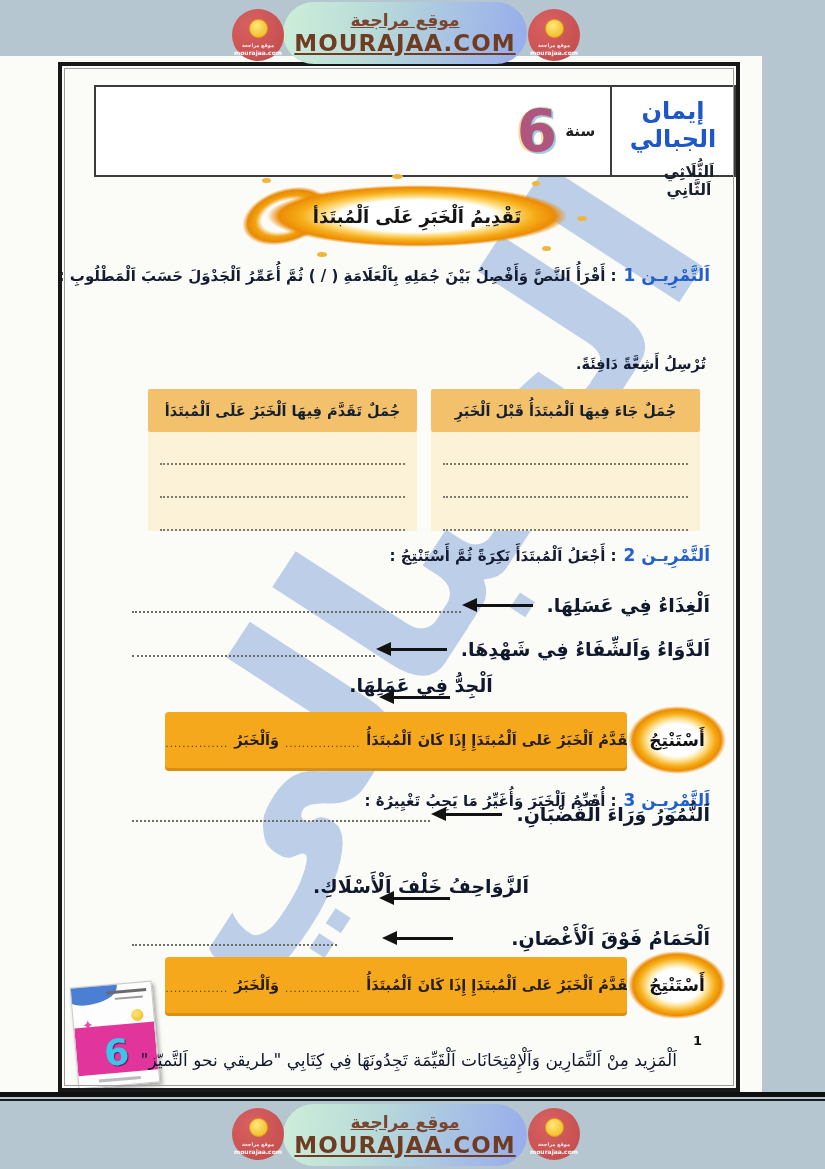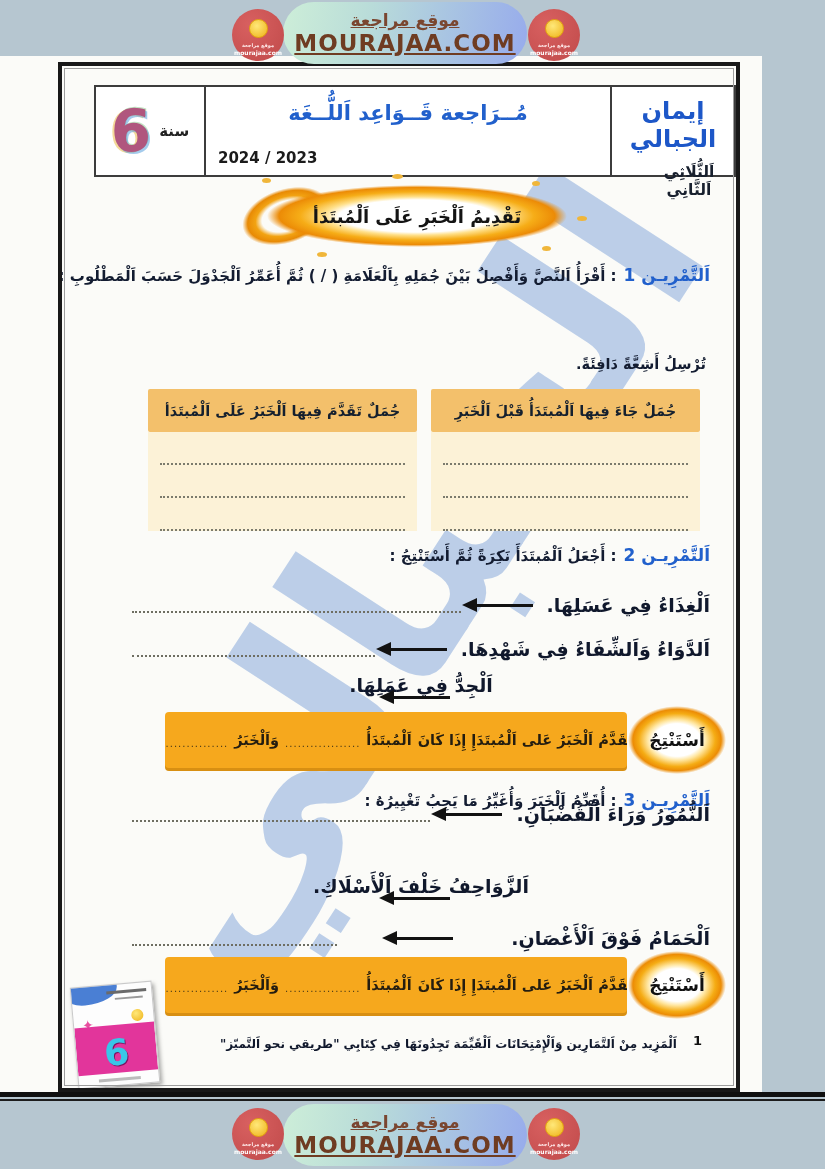--- a/index.html
+++ b/index.html
@@ -103,21 +103,21 @@
   .concl .box .blank { color:#4a3a16; font-size:10px; letter-spacing:1px; position:relative; top:3px; }
   .concl .medal { position:absolute; right:10px; top:-4px; width:98px; height:68px; border-radius:50%;
                 background:radial-gradient(closest-side,#ffffff 0 48%,#ffe6a0 60%,#f5ac14 78%,#ec8c05 90%,rgba(236,140,5,0) 100%);
                 display:flex; align-items:center; justify-content:center;
                 font-size:17px; font-weight:bold; color:#101010; direction:rtl; }
 
   
   .footnote { position:absolute; right:34px; top:971px; direction:rtl; display:flex;
               align-items:flex-start; gap:16px; white-space:nowrap; }
   .footnote .mk { font-size:13px; font-weight:bold; color:#111; position:relative; top:-4px; }
-  .footnote .tx { font-size:12px; font-weight:bold; color:#10182c; }
+  .footnote .tx { font-size:17px; font-weight:normal; color:#10182c;margin-top:13px; }
 
   .book { position:absolute; left:12px; top:918px; width:82px; height:102px;
           transform:rotate(-5deg); background:#fdfdfd; border:1px solid #c9c9c9;
           box-shadow:2px 3px 4px rgba(0,0,0,.35); overflow:hidden; }
   .book .bluecap { position:absolute; left:-6px; top:-8px; width:52px; height:26px;
           background:#4a7fd4; border-radius:0 0 70% 40%; }
   .book .scribble { position:absolute; right:5px; top:6px; width:40px; height:3px; background:#6a6a6a; }
   .book .scribble2 { position:absolute; right:9px; top:13px; width:28px; height:2px; background:#9a9a9a; }
   .book .star { position:absolute; left:8px; top:30px; color:#e84fa0; font-size:14px; }
   .book .face { position:absolute; right:10px; top:26px; width:12px; height:12px; border-radius:50%;
@@ -151,24 +151,20 @@
     <div class="t2">mourajaa.com</div>
   </div>
 
   <div class="frame">
 
     <div class="hdr-table">
       <div class="hdr-cell hdr-author">
         <div class="name">إيمان الجبالي</div>
         <div class="term">اَلثُّلَاثِي اَلثَّانِي</div>
       </div>
-      <div class="hdr-cell hdr-title">
-        <div class="ttl">مُــرَاجعة قَــوَاعِد اَللُّــغَة</div>
-        <div class="yr">2024 / 2023</div>
-      </div>
       <div class="hdr-cell hdr-grade">
         <span class="lbl">سنة</span>
         <span class="six">6</span>
       </div>
     </div>
 
     <div class="banner">
       <div class="swoosh"></div>
       <div class="gold"></div>
       <div class="txt">تَقْدِيمُ اَلْخَبَرِ عَلَى اَلْمُبتَدَأ</div>

